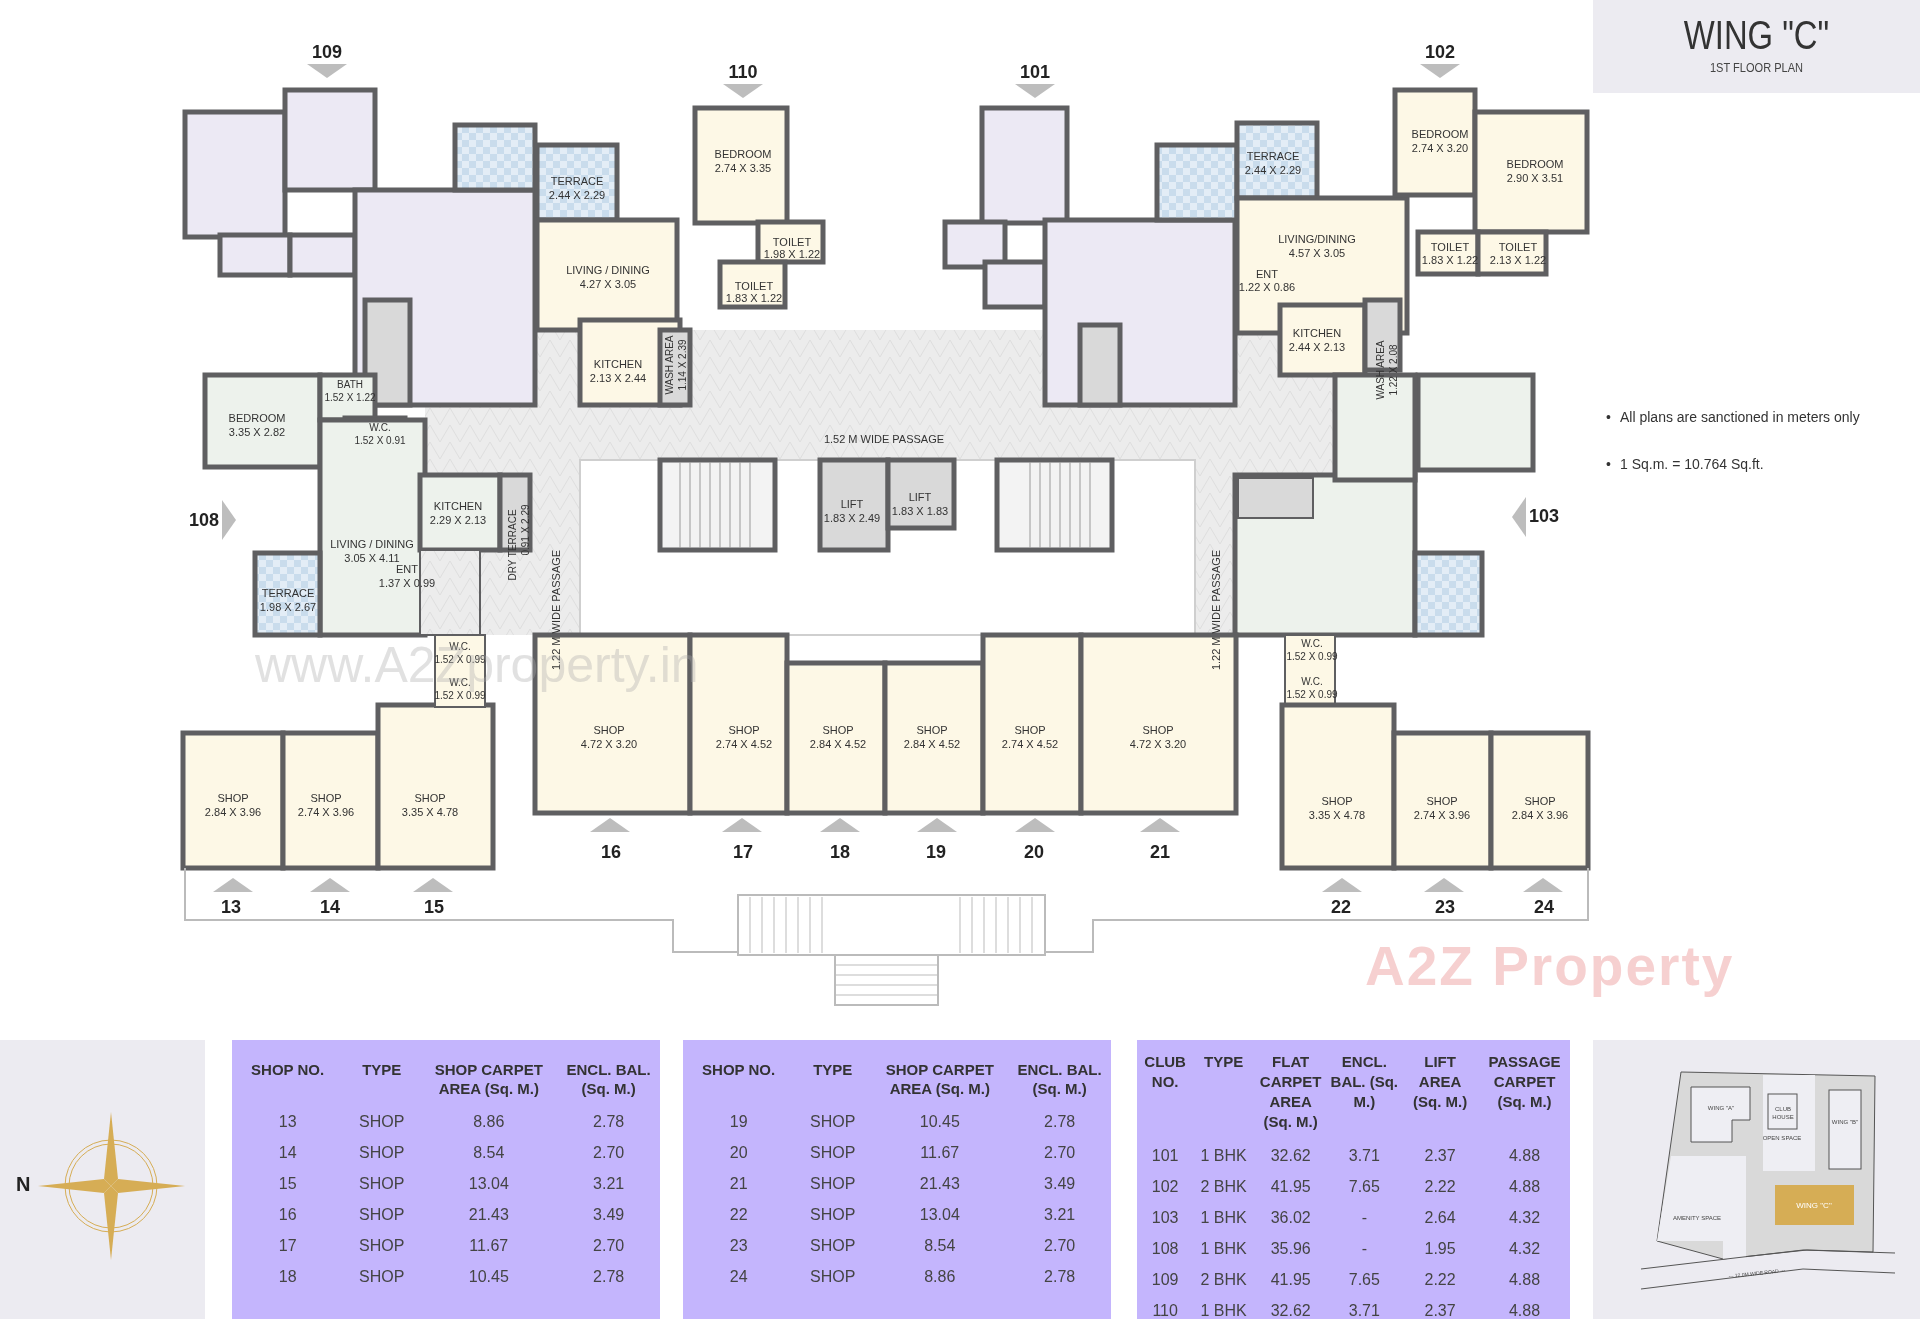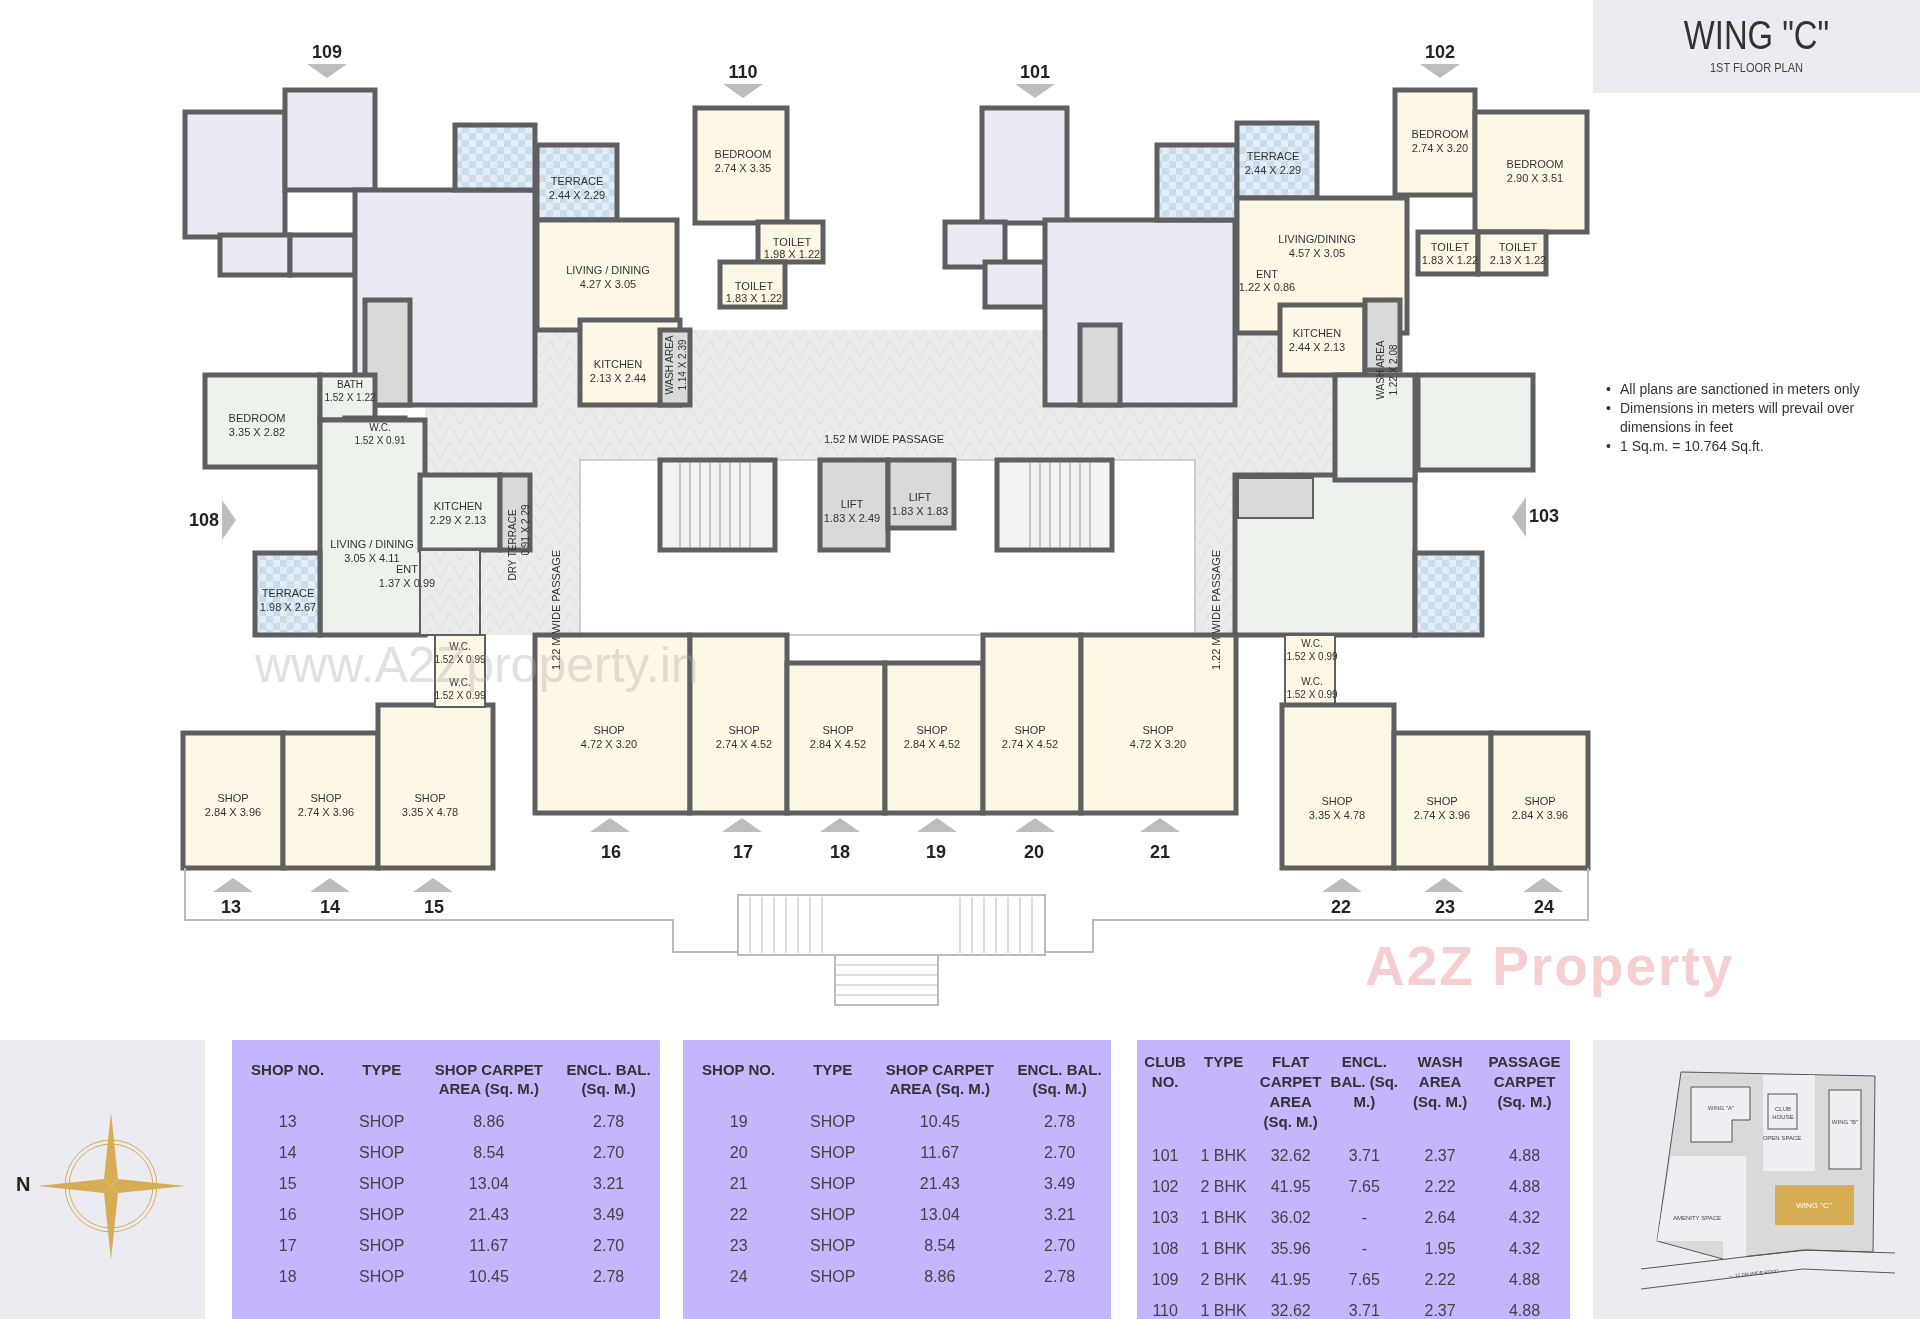--- a/index.html
+++ b/index.html
@@ -3,21 +3,21 @@
 <meta charset="utf-8">
 <style>
   html,body{margin:0;padding:0;background:#ffffff;}
   body{width:1920px;height:1319px;position:relative;overflow:hidden;font-family:"Liberation Sans",sans-serif;color:#333;}
   .abs{position:absolute;}
   #title-box{left:1593px;top:0;width:327px;height:93px;background:#ecebf1;text-align:center;}
   #title-box .t1{font-family:"Liberation Sans",sans-serif;font-size:40px;letter-spacing:0px;color:#333;margin-top:12px;transform:scaleX(0.82);line-height:46px;}
   #title-box .t2{font-size:13px;color:#444;margin-top:2px;transform:scaleX(0.85);}
   #notes{left:1598px;top:380px;width:320px;font-size:14px;line-height:19px;color:#333;}
   #notes ul{margin:0;padding-left:12px;list-style:none;}
-  #notes li{position:relative;padding-left:10px;transform-origin:left;}
+  #notes li{position:relative;padding-left:10px;transform-origin:left;margin-top:28px;}
   #notes li::before{content:"\2022";position:absolute;left:-4px;}
   svg text{font-family:"Liberation Sans",sans-serif;}
   .lbl{font-size:11px;fill:#333;text-anchor:middle;}
   .num{font-size:18px;font-weight:bold;fill:#222;text-anchor:middle;}
   
   #compass-panel{left:0;top:1040px;width:205px;height:279px;background:#ecebf1;}
   #keyplan-panel{left:1593px;top:1040px;width:327px;height:279px;background:#ecebf1;}
   .tbl-panel{position:absolute;top:1040px;height:279px;background:#c4b5fd;}
   .tbl-panel table{border-collapse:collapse;width:100%;}
   .tbl-panel th{font-size:15px;font-weight:bold;color:#333;vertical-align:top;padding:20px 4px 8px 4px;line-height:19px;}
@@ -34,21 +34,20 @@
 <body>
 
 <div id="title-box" class="abs">
   <div class="t1">WING "C"</div>
   <div class="t2">1ST FLOOR PLAN</div>
 </div>
 
 <div id="notes" class="abs">
   <ul>
     <li>All plans are sanctioned in meters only</li>
-    <li>Dimensions in meters will prevail over dimensions in feet</li>
     <li>1 Sq.m. = 10.764 Sq.ft.</li>
   </ul>
 </div>
 
 <svg class="abs" style="left:0;top:0" width="1600" height="1030" viewBox="0 0 1600 1030">
   <defs>
     <pattern id="tile" width="14" height="14" patternUnits="userSpaceOnUse">
       <rect width="14" height="14" fill="#e3edf6"></rect>
       <rect x="0" y="0" width="7" height="7" fill="#c9dcec"></rect>
       <rect x="7" y="7" width="7" height="7" fill="#c9dcec"></rect>
@@ -452,21 +451,21 @@
 </div>
 
 <div id="flat-table" class="tbl-panel">
   <table>
     <thead>
       <tr>
         <th style="width:13%">CLUB NO.</th>
         <th style="width:14%">TYPE</th>
         <th style="width:17%">FLAT CARPET AREA (Sq. M.)</th>
         <th style="width:17%">ENCL. BAL. (Sq. M.)</th>
-        <th style="width:18%">WASH AREA (Sq. M.)</th>
+        <th style="width:18%">LIFT AREA (Sq. M.)</th>
         <th style="width:21%">PASSAGE CARPET (Sq. M.)</th>
       </tr>
     </thead>
     <tbody>
       <tr>
           <td>101</td>
           <td>1 BHK</td>
           <td>32.62</td>
           <td>3.71</td>
           <td>2.37</td>

